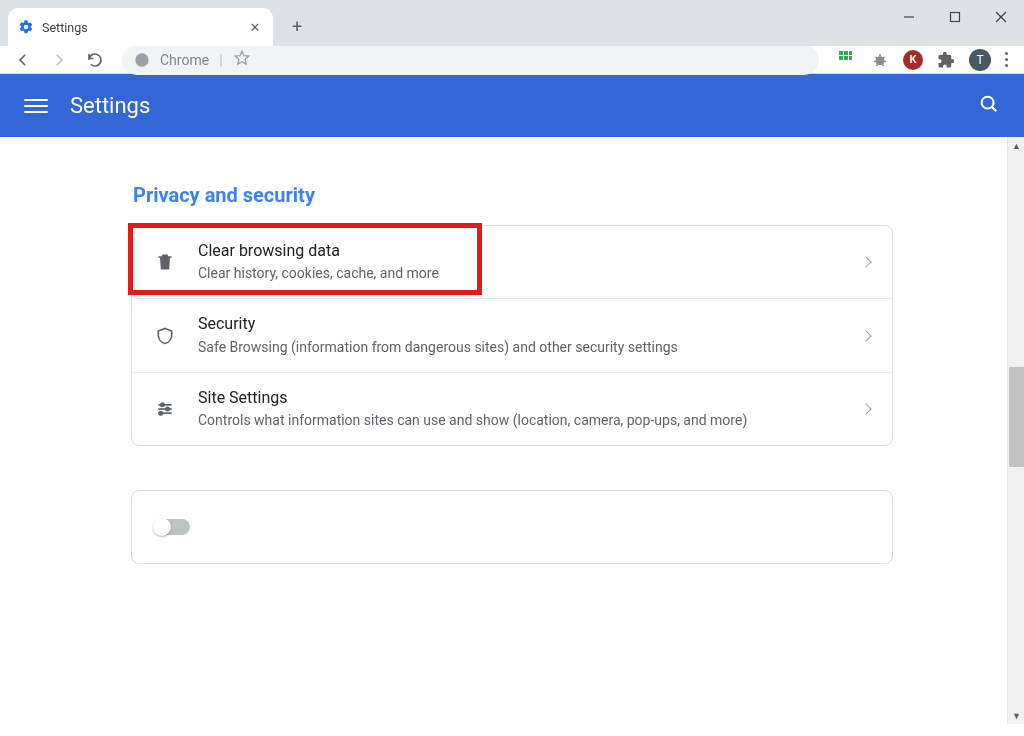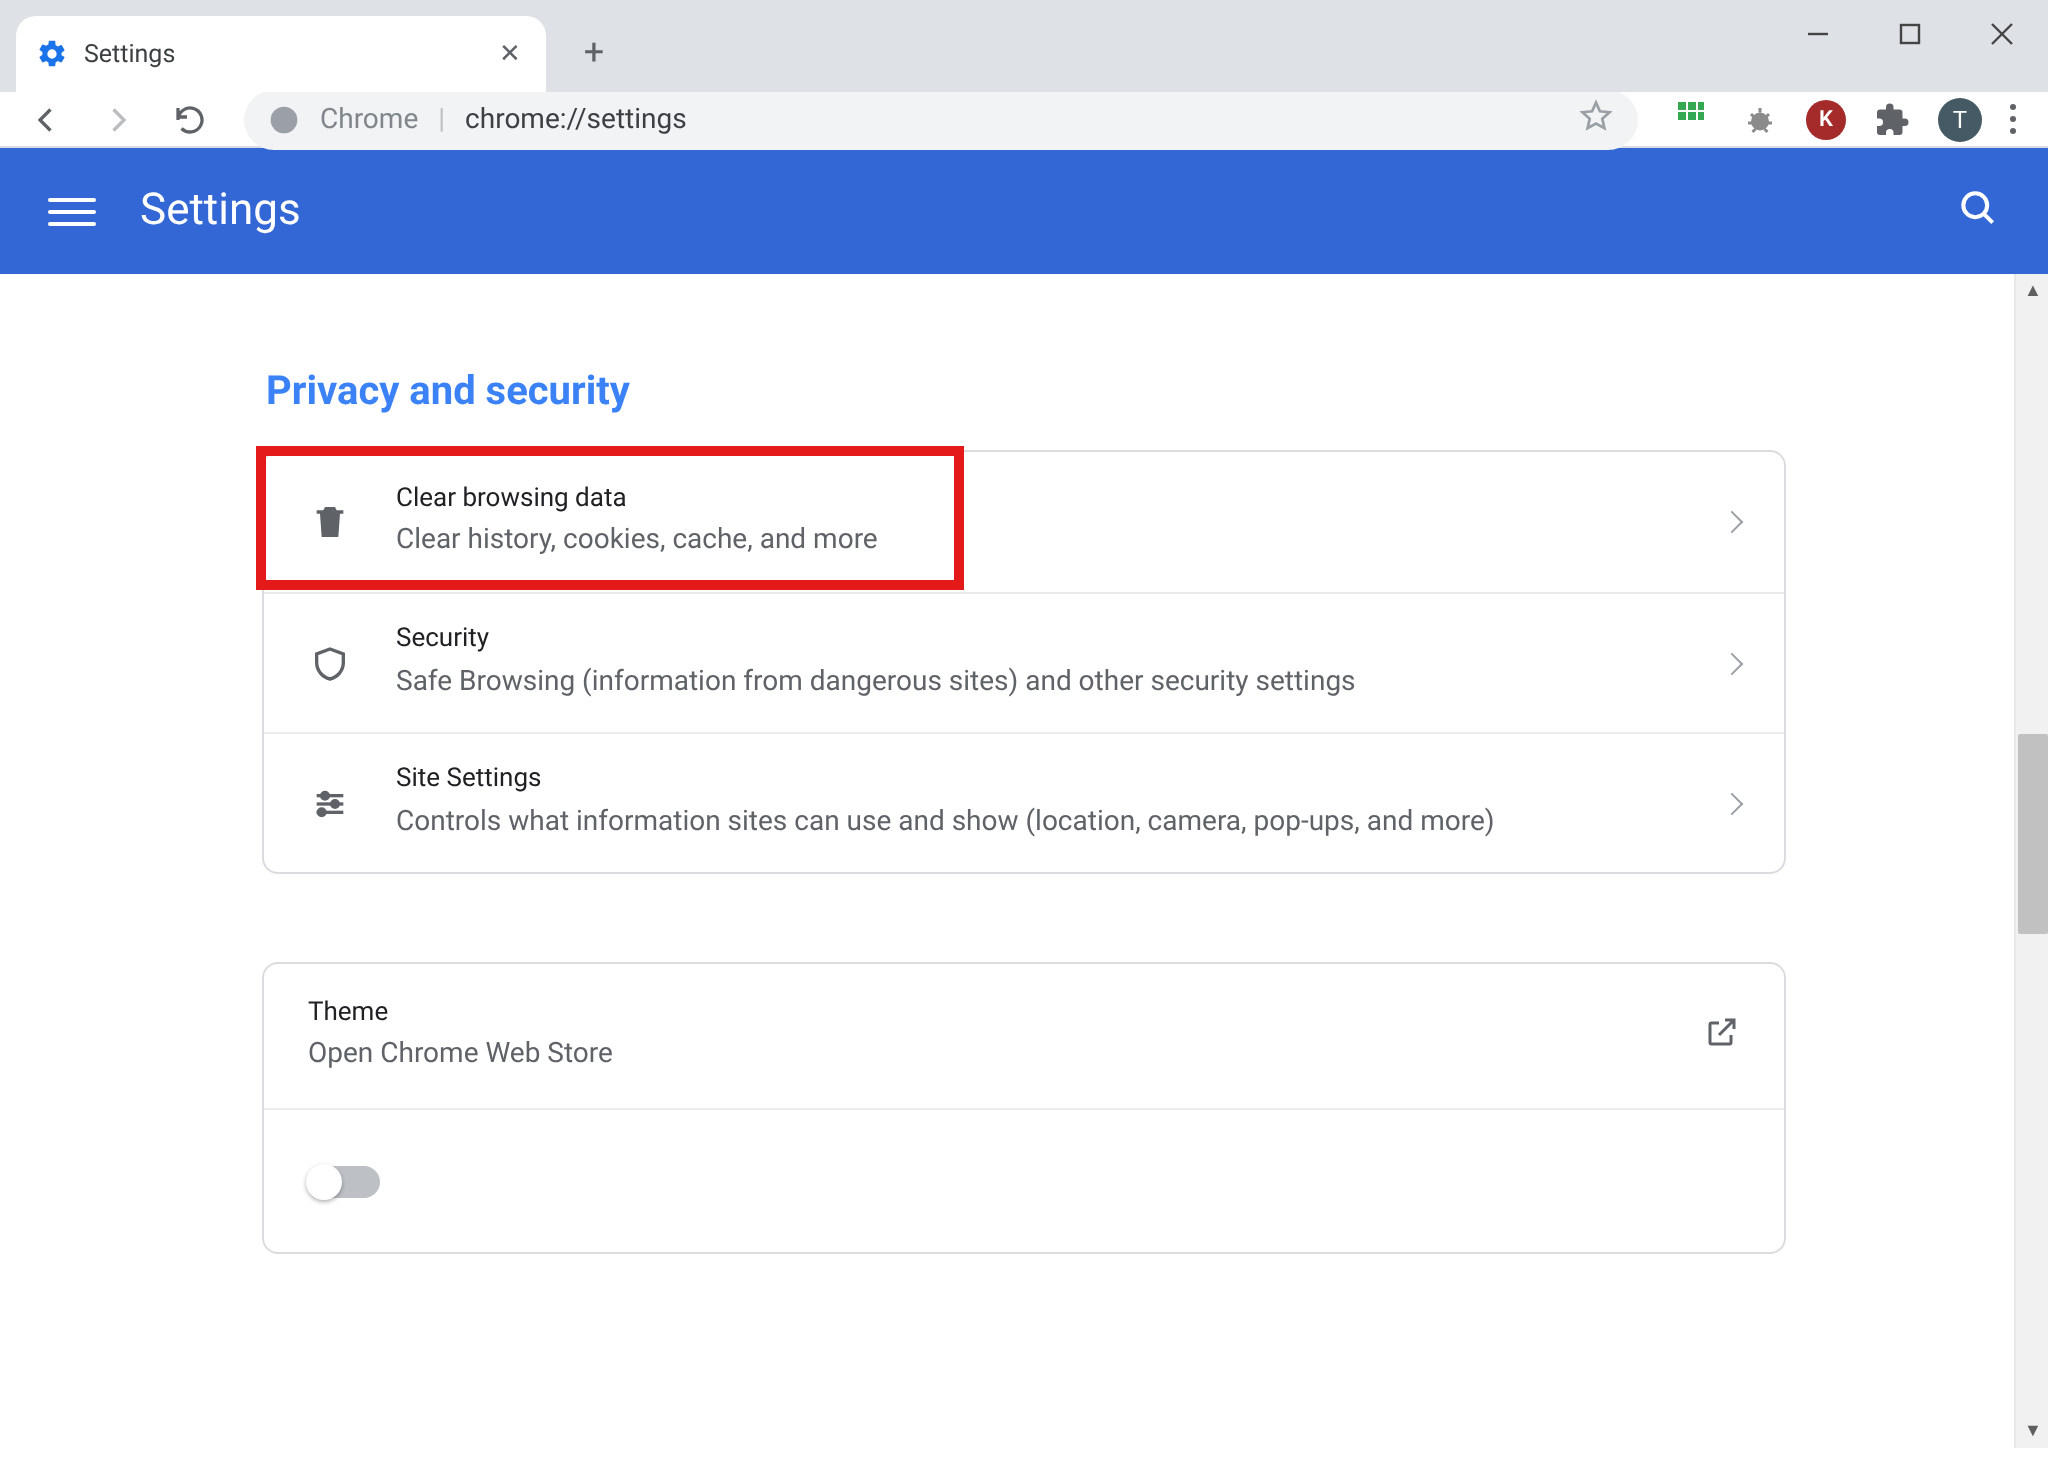--- a/index.html
+++ b/index.html
@@ -194,21 +194,21 @@
   .row + .row { border-top: 1px solid #e8eaed; }
   .row-icon {
     width: 22px; height:22px;
     color:#5f6368;
     flex-shrink:0;
     display:flex;align-items:center;justify-content:center;
   }
   .row-icon svg{width:20px;height:20px;}
   .row-text { flex:1; }
   .row-title {
-    font-size: 13px;
+    font-size: 16px;
     color:#202124;
     line-height:1.4;
   }
   .row-sub {
     font-size: 14px;
     color:#5f6368;
     line-height:1.5;
     margin-top:1px;
   }
   .row-arrow {
@@ -303,21 +303,20 @@
       </svg>
   </div>
   <div class="omnibox">
     <span style="display:flex">
       <svg width="16" height="16" viewBox="0 0 24 24" fill="#9aa0a6">
           <circle cx="12" cy="12" r="10"></circle>
         </svg>
     </span>
     <span class="chrome-label">Chrome</span>
     <span class="sep">|</span>
-    <span class="url">chrome://settings</span>
     <span class="star">
       <svg width="18" height="18" viewBox="0 0 24 24" fill="none" stroke="#9aa0a6" stroke-width="1.8">
           <path d="M12 3l2.6 5.9 6.4.6-4.8 4.3 1.4 6.3L12 17l-5.6 3.1 1.4-6.3L3 9.5l6.4-.6z"></path>
         </svg>
     </span>
   </div>
   <div class="ext-icons">
     <div class="ext-icon ext-green">
       <svg viewBox="0 0 18 18" fill="#34a853">
           <rect x="0" y="0" width="4" height="4"></rect>
@@ -413,32 +412,20 @@
           <div class="row-sub">Controls what information sites can use and show (location, camera, pop-ups, and more)</div>
         </div>
         <div class="row-arrow"></div>
       </div>
     </div>
 
     <div class="spacer"></div>
 
     <div class="card appearance-card">
       <div class="row" style="padding-left:22px;">
-        <div class="row-text">
-          <div class="row-title">Theme</div>
-          <div class="row-sub">Open Chrome Web Store</div>
-        </div>
-        <div class="external-icon">
-          <svg viewBox="0 0 24 24" fill="none" stroke="#5f6368" stroke-width="2">
-              <path d="M14 4h6v6M20 4L10 14"></path>
-              <path d="M18 14v5a1 1 0 0 1-1 1H5a1 1 0 0 1-1-1V7a1 1 0 0 1 1-1h5"></path>
-            </svg>
-        </div>
-      </div>
-      <div class="row" style="padding-left:22px;">
         <div class="toggle"></div>
       </div>
     </div>
   </div>
 
   <div class="scrollbar-track">
     <div class="scroll-up">▲</div>
     <div class="scroll-thumb"></div>
     <div class="scroll-down">▼</div>
   </div>

